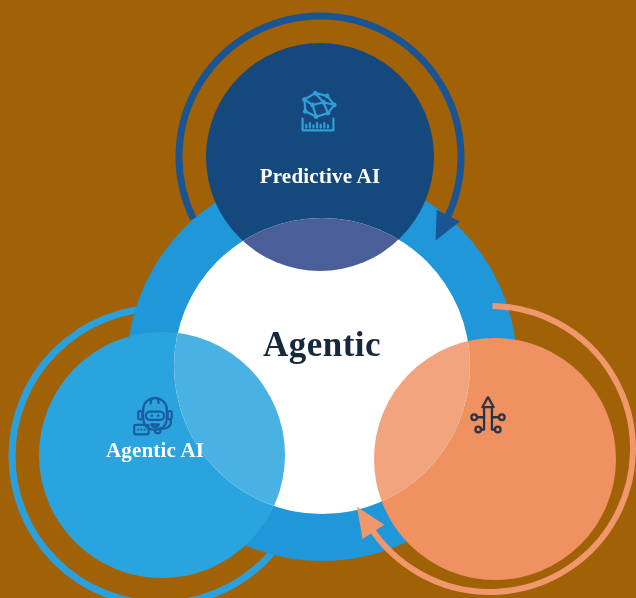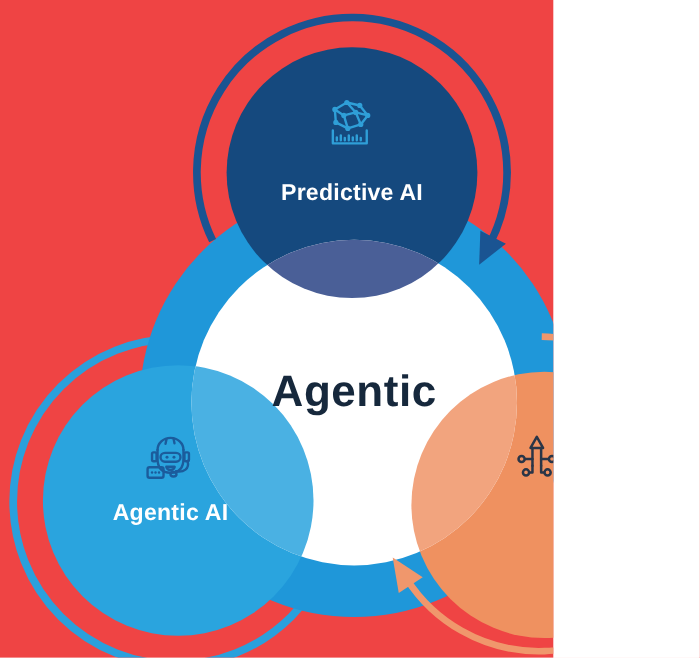--- a/index.html
+++ b/index.html
@@ -1,22 +1,22 @@
 <!DOCTYPE html>
 <html><head>
 <meta charset="utf-8">
 <style>
   html, body { margin: 0; padding: 0; background: #ffffff; }
   .stage {
     position: relative;
-    width: 503px;
+    width: 636px;
     height: 598px;
     overflow: hidden;
-    font-family: Liberation Sans, sans-serif;
-    background: #ef4444;
+    font-family: Liberation Serif, serif;
+    background: #a16207;
   }
   .stage svg.base {
     position: absolute;
     left: 0; top: 0;
     width: 636px; height: 598px;
     display: block;
   }
   .icon {
     position: absolute;
     pointer-events: none;
@@ -26,26 +26,26 @@
     transform: translate(-50%, -50%);
     color: #ffffff;
     font-weight: 700;
     font-size: 21px;
     letter-spacing: 0.2px;
     white-space: nowrap;
     pointer-events: none;
   }
   .center-title {
     position: absolute;
-    left: 322px; top: 357px;
+    left: 322px; top: 344px;
     transform: translate(-50%, -50%);
     text-align: center;
     color: #16283C;
     font-weight: 700;
-    font-size: 40px;
+    font-size: 35px;
     line-height: 41px;
     letter-spacing: 0.5px;
     white-space: nowrap;
     pointer-events: none;
   }
 </style>
 </head>
 <body>
 
 <div class="stage">
@@ -130,19 +130,19 @@
       <path d="M27.5 37 V44 H24.5"></path>
       <circle cx="20.8" cy="44" r="3.2"></circle>
       <path d="M36.5 30 H44"></path>
       <circle cx="47.8" cy="30" r="3.2"></circle>
       <path d="M36.5 37 V44 H39.5"></path>
       <circle cx="43.2" cy="44" r="3.2"></circle>
     </svg>
   </div>
 
   <div class="node-label" style="left:320px; top:176px;">Predictive AI</div>
-  <div class="node-label" style="left:155px; top:467px;">Agentic AI</div>
+  <div class="node-label" style="left:155px; top:450px;">Agentic AI</div>
 
   <div class="center-title">
     <div>Agentic</div>
   </div>
 
 </div>
 
 </body></html>

